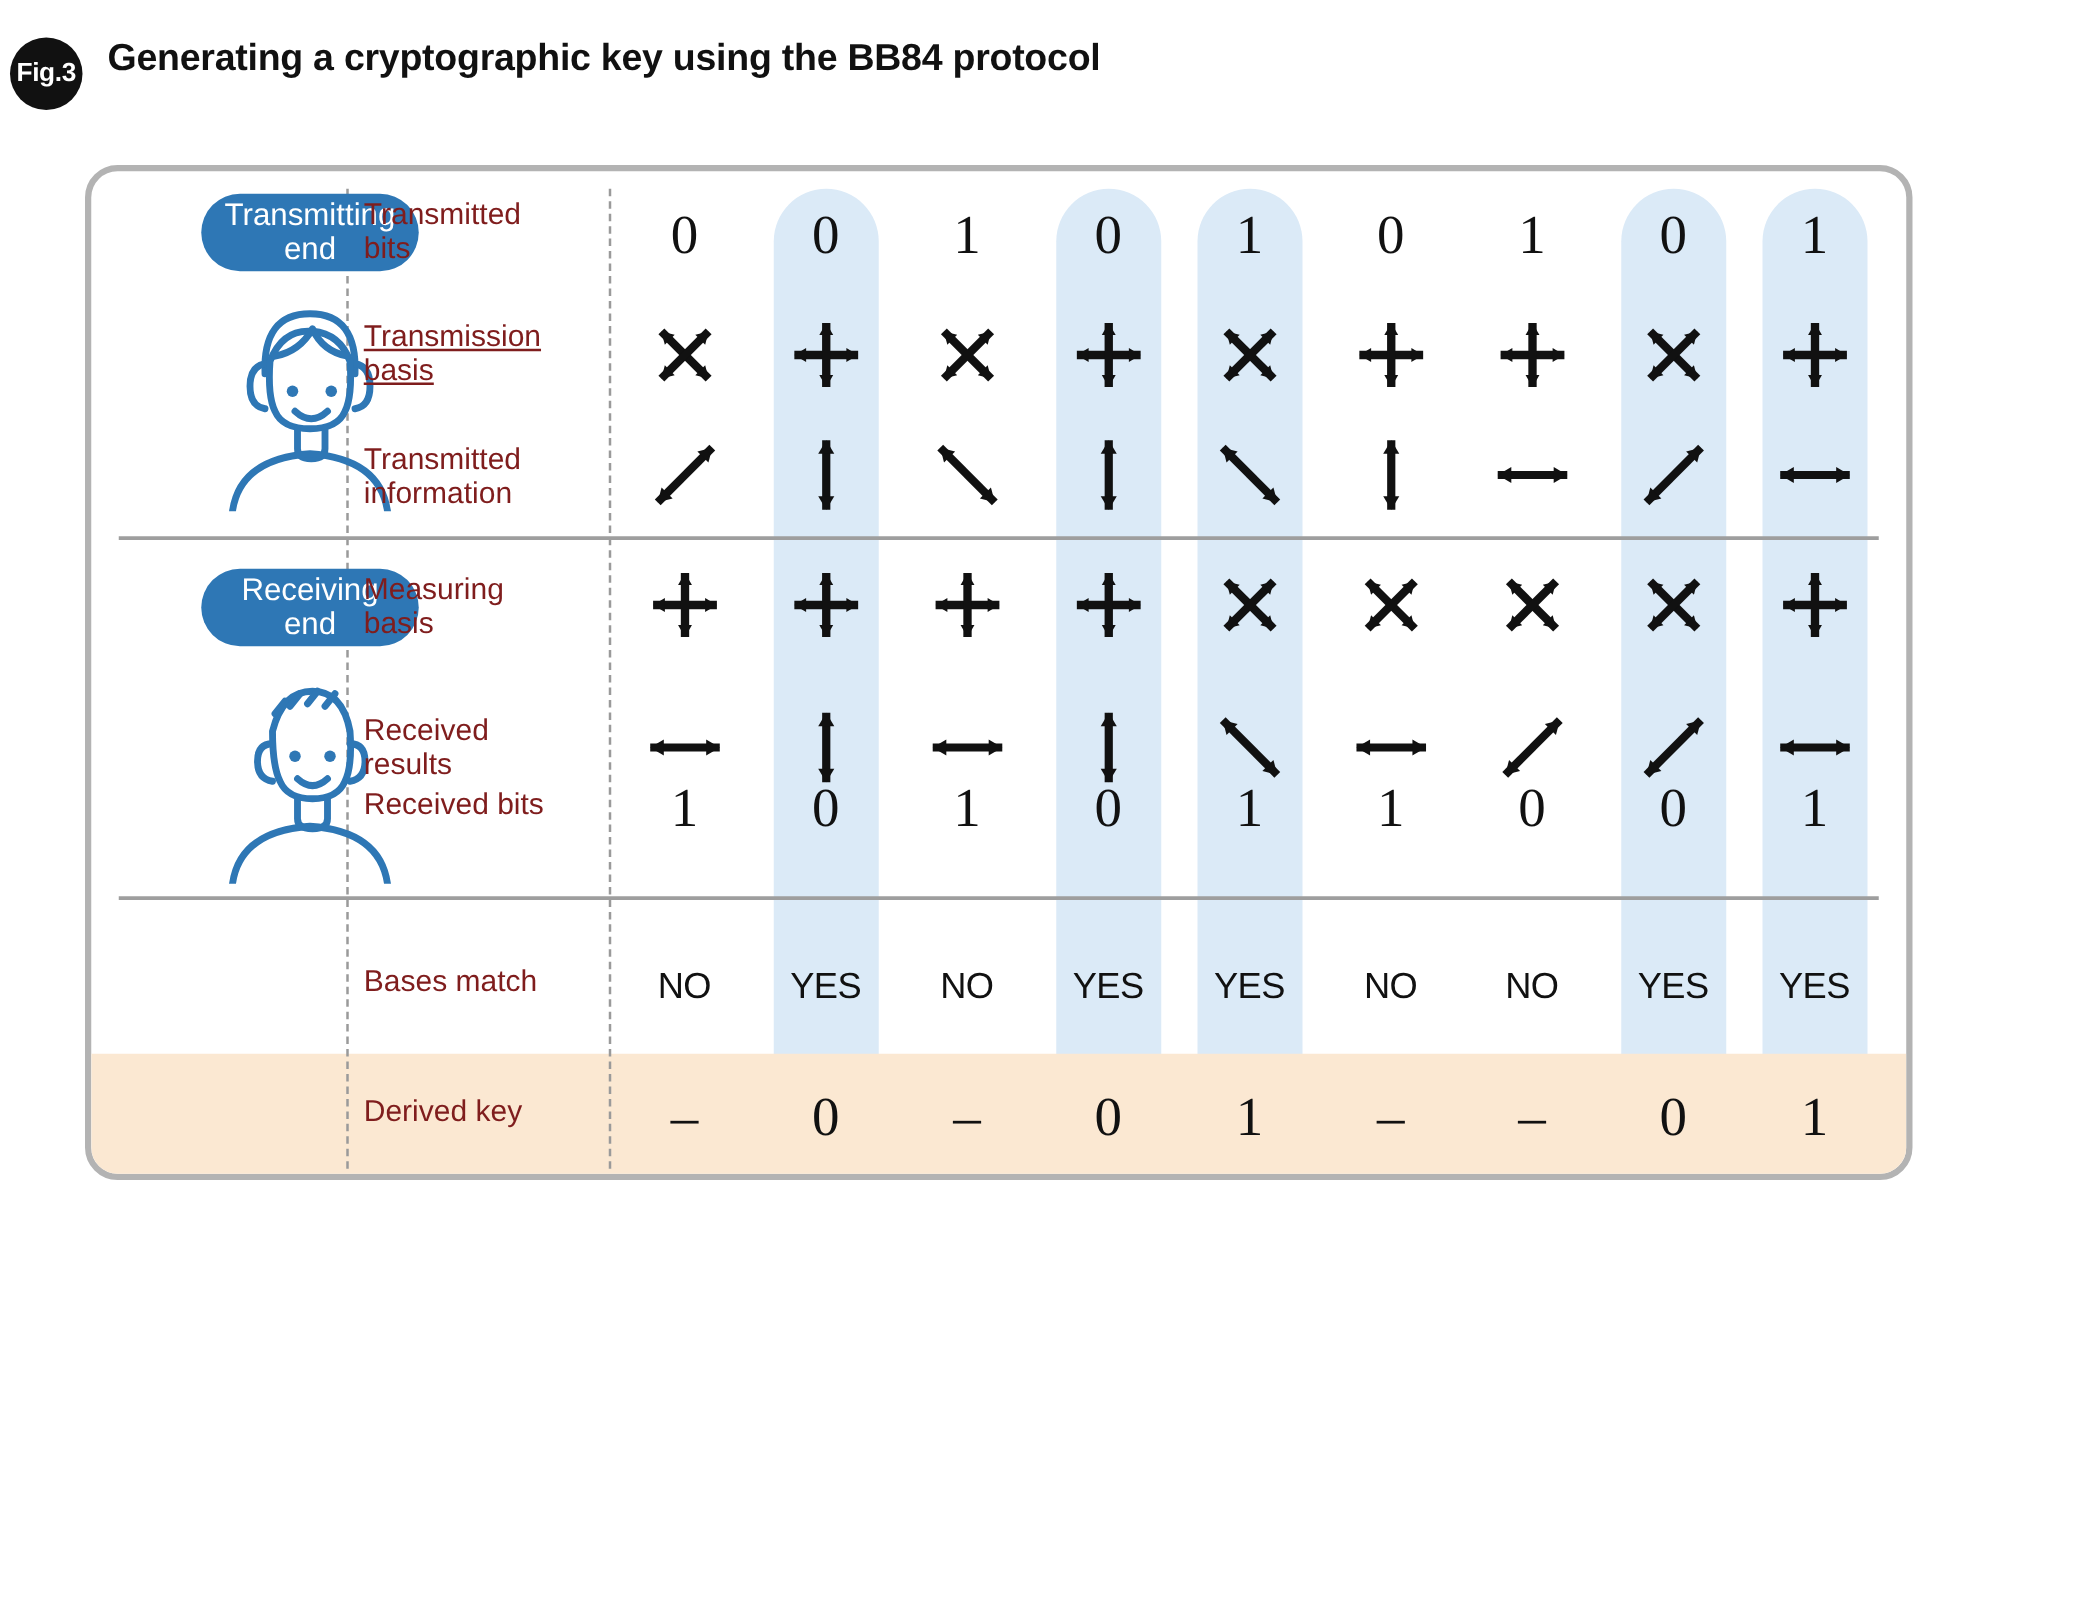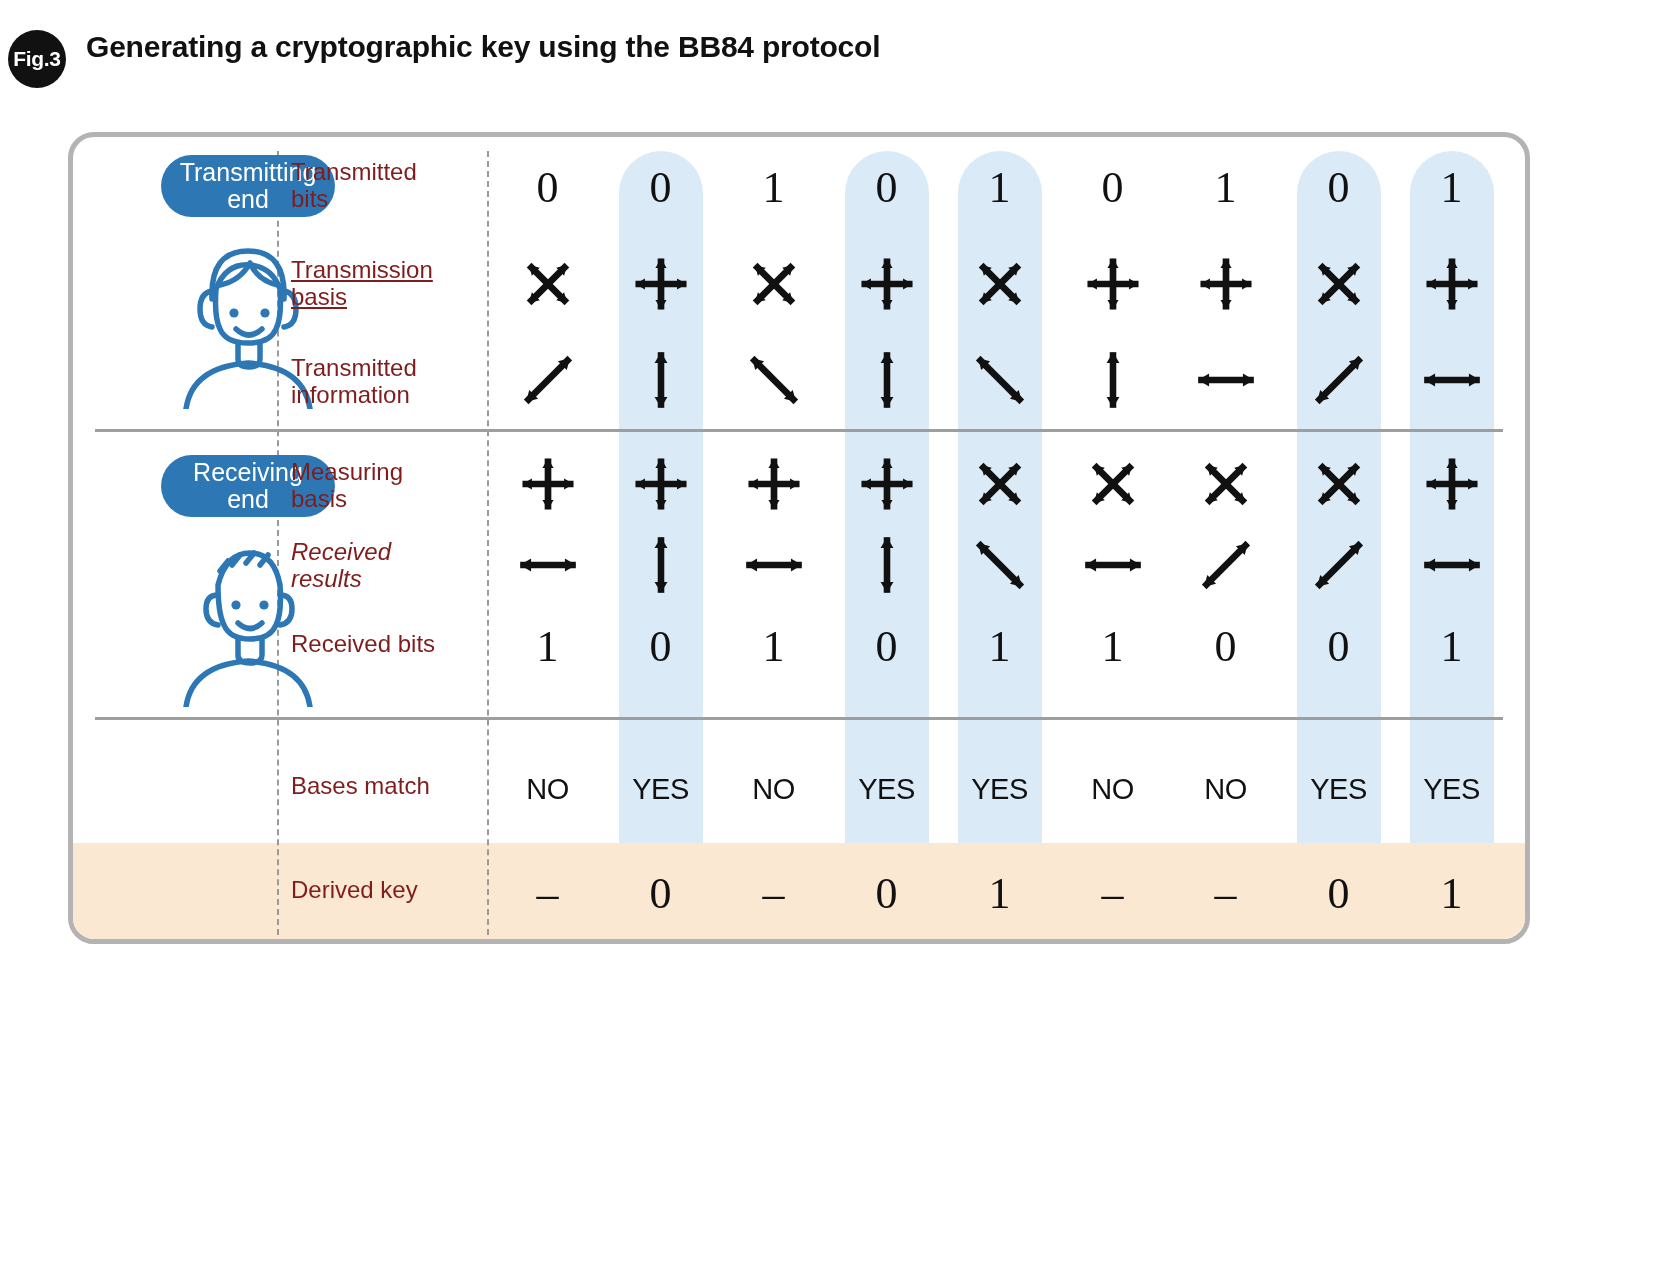--- a/index.html
+++ b/index.html
@@ -488,21 +488,21 @@
                   <polygon points="54.52,29.00 45.08,34.57 45.08,23.43" stroke="none"></polygon>
                   <polygon points="3.48,29.00 12.92,23.43 12.92,34.57" stroke="none"></polygon>
                   <polygon points="29.00,54.52 23.43,45.08 34.57,45.08" stroke="none"></polygon>
                   <polygon points="29.00,3.48 34.57,12.92 23.43,12.92" stroke="none"></polygon>
                 </g>
               </svg></span>
           </div>
         </div>
     </div>
 
-    <div class="row" style="top:382px;height:96px;font-style:italic;">
+    <div class="row" style="top:415px;height:96px;">
       <div class="rowlabel" style="top:20px;">Received<br>results</div>
       <div class="cells">
           <div class="cell" style="left: 14.5px; top: 0px; height: 100%;">
             <span><svg viewBox="0 0 62 62" width="62" height="62">
                 <g fill="#111111" stroke="#111111">
                   <line x1="3.1743999999999986" y1="31" x2="58.8256" y2="31" stroke-width="6.5596000000000005"></line>
                   <polygon points="3.17,31.00 14.07,24.57 14.07,37.43" stroke="none"></polygon>
                   <polygon points="58.83,31.00 47.93,37.43 47.93,24.57" stroke="none"></polygon>
                 </g>
               </svg></span>

